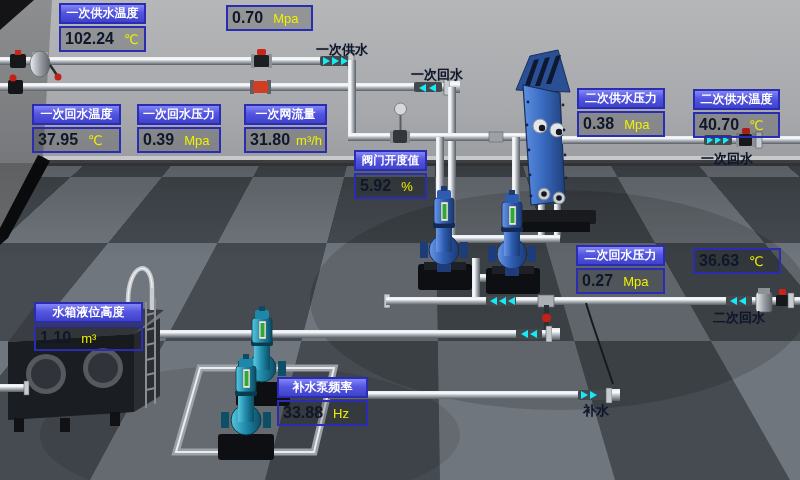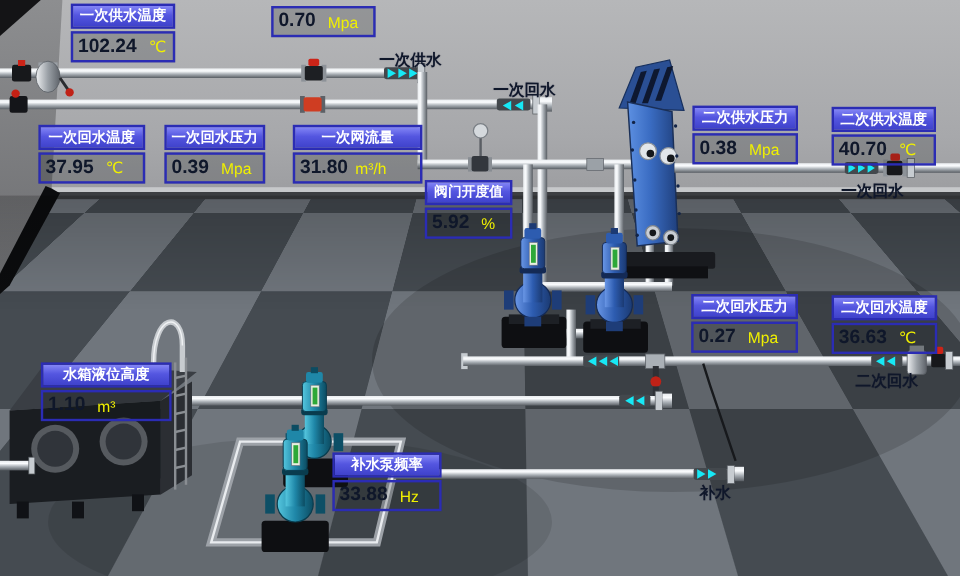--- a/index.html
+++ b/index.html
@@ -364,21 +364,21 @@
         <span class="u">℃</span>
       </div>
   </div>
   <div class="gauge" style="left:137px;top:104px;width:84px">
     <div class="hd">一次回水压力</div>
     <div class="vl">
         <span class="v">0.39</span>
         <span class="u">Mpa</span>
       </div>
   </div>
-  <div class="gauge" style="left:244px;top:104px;width:108px">
+  <div class="gauge" style="left:244px;top:104px;width:83px">
     <div class="hd">一次网流量</div>
     <div class="vl">
         <span class="v">31.80</span>
         <span class="u" style="margin-left:6px">m³/h</span>
       </div>
   </div>
   <div class="gauge small" style="left:354px;top:150px;width:73px">
     <div class="hd">阀门开度值</div>
     <div class="vl">
         <span class="v">5.92</span>
@@ -400,21 +400,20 @@
       </div>
   </div>
   <div class="gauge" style="left:576px;top:245px;width:89px">
     <div class="hd">二次回水压力</div>
     <div class="vl">
         <span class="v">0.27</span>
         <span class="u">Mpa</span>
       </div>
   </div>
   <div class="gauge" style="left:693px;top:246px;width:88px">
-    <div class="hd">二次回水温度</div>
     <div class="vl">
         <span class="v">36.63</span>
         <span class="u">℃</span>
       </div>
   </div>
   <div class="gauge" style="left:34px;top:302px;width:109px">
     <div class="hd">水箱液位高度</div>
     <div class="vl">
         <span class="v">1.10</span>
         <span class="u">m³</span>

